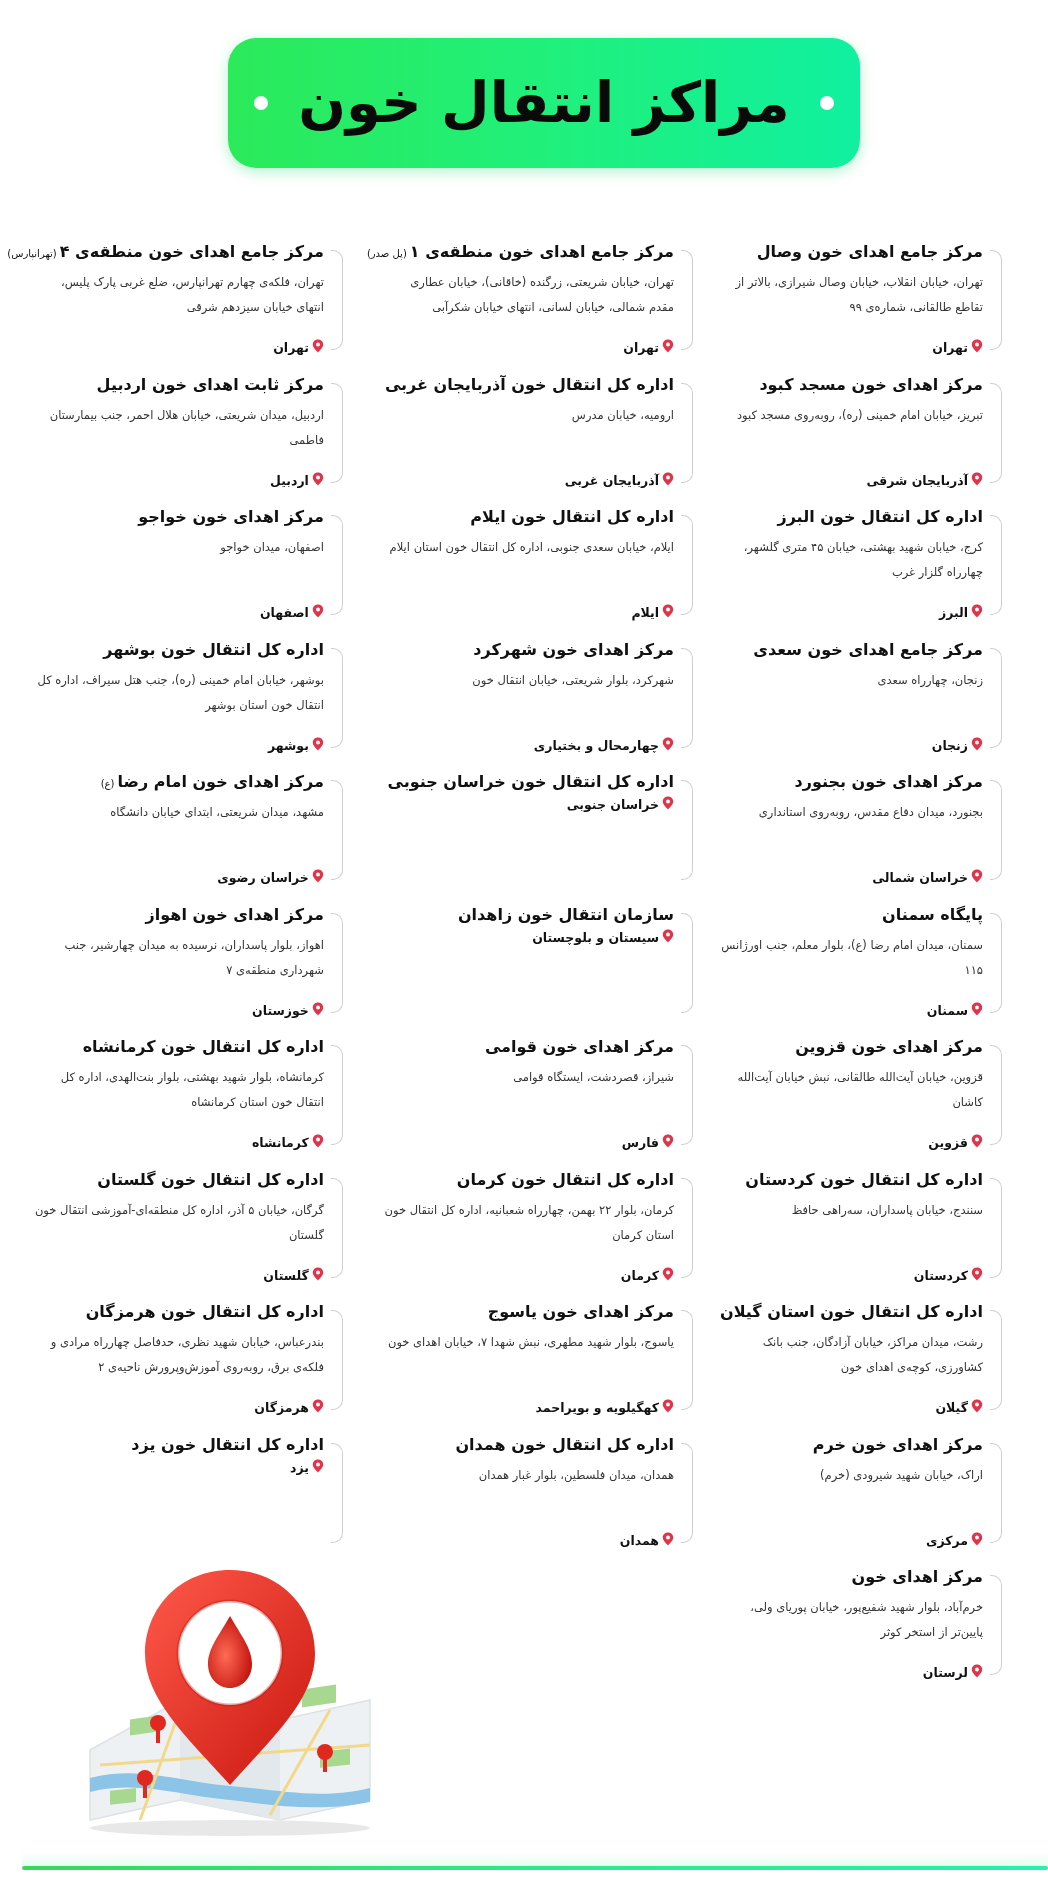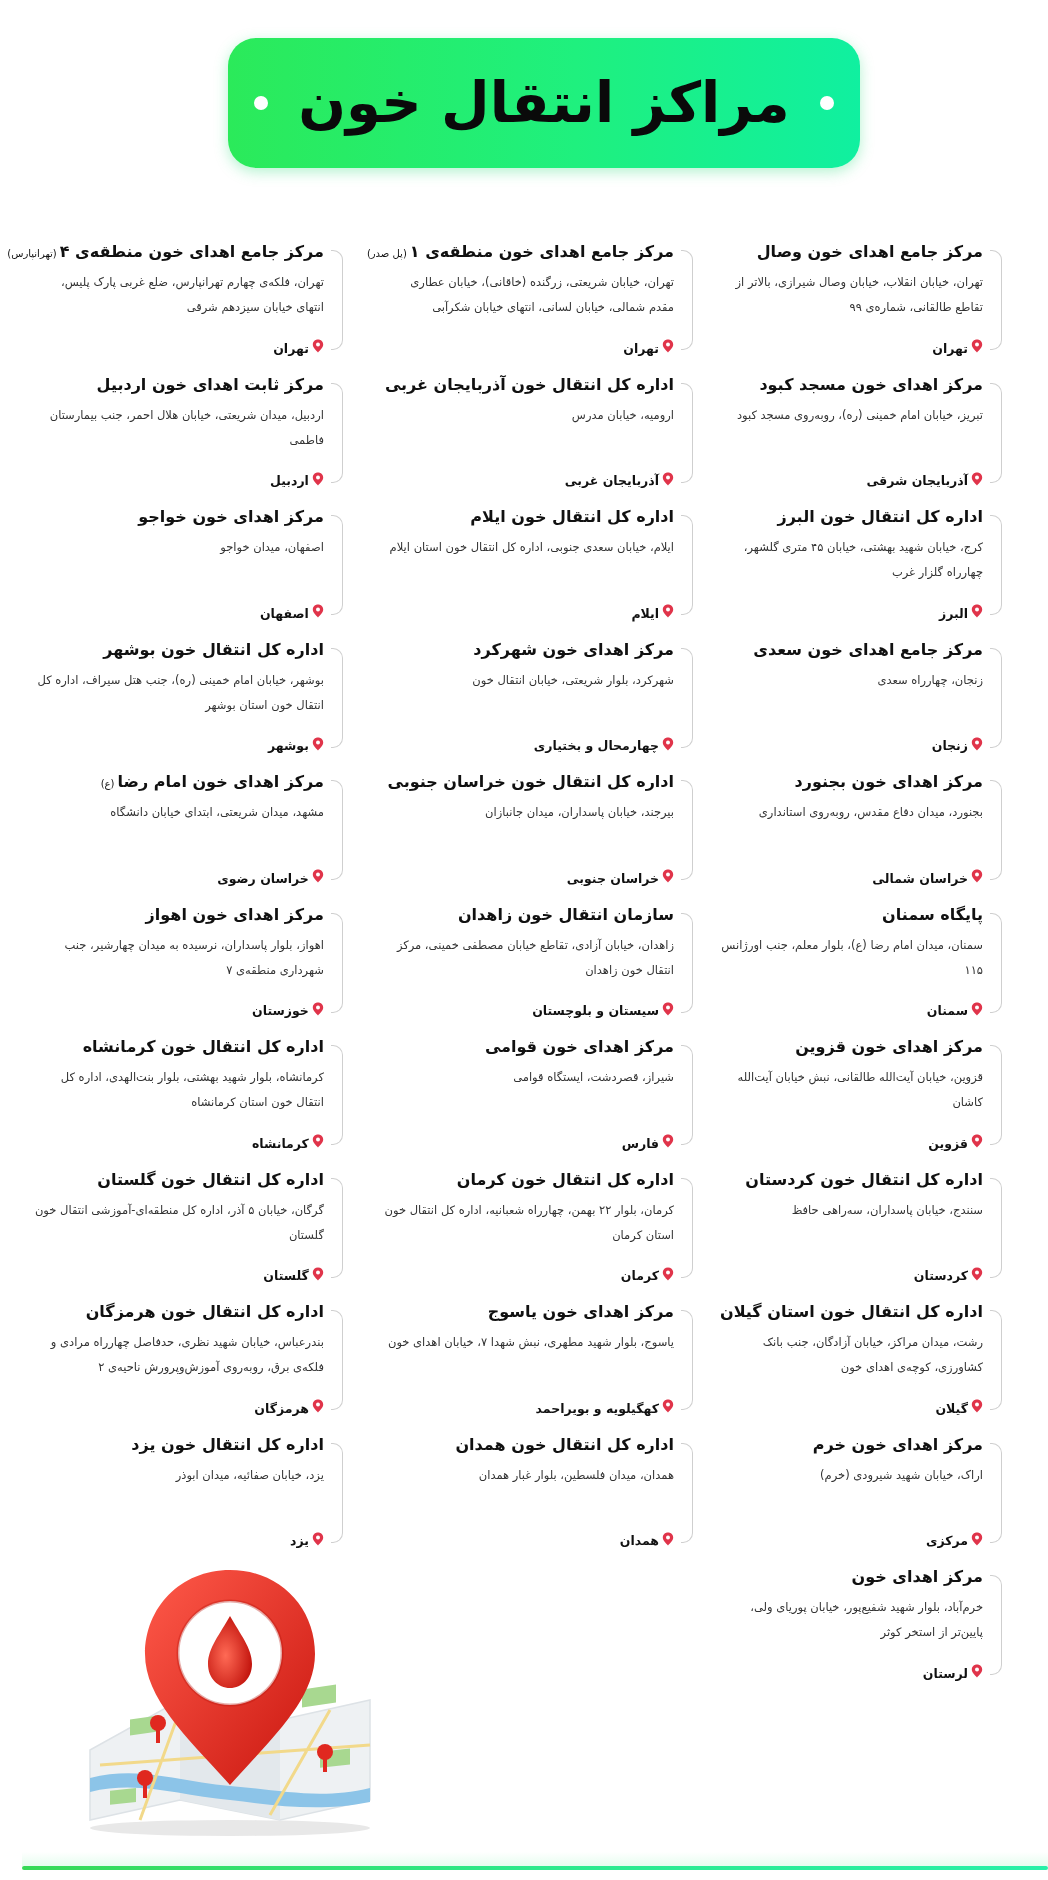--- a/index.html
+++ b/index.html
@@ -79,21 +79,21 @@
   .entry-address {
     margin-top: 4px;
     font-size: 11.5px;
     color: #333;
     line-height: 25px;
     text-align: right;
     max-width: 290px;
     flex: 1;
   }
   .entry-province {
-    display: flex; align-items: center; gap: 3px;
+    display: flex; gap: 3px;
     font-weight: bold;
     font-size: 12.5px;
     color: #111;
     line-height: 18px;
   }
   .pin {
     width: 12px; height: 14px;
     display: inline-block;
   }
 
@@ -278,21 +278,20 @@
         <span><svg class="pin" viewBox="0 0 12 14" xmlns="http://www.w3.org/2000/svg">
             <path d="M6 0.5 C2.9 0.5 0.8 2.7 0.8 5.5 C0.8 8.6 4 11 6 13.5 C8 11 11.2 8.6 11.2 5.5 C11.2 2.7 9.1 0.5 6 0.5 Z" fill="#e0344a"></path>
             <circle cx="6" cy="5.4" r="2" fill="#ffffff"></circle>
           </svg></span>
         <span>خراسان شمالی</span>
       </div>
     </div>
     <div class="entry">
       <span class="bracket"></span>
       <div class="entry-title"><span>اداره کل انتقال خون خراسان جنوبی</span><span class="suffix"></span></div>
-      <div class="entry-address">بیرجند، خیابان پاسداران، میدان جانبازان</div>
       <div class="entry-province">
         <span><svg class="pin" viewBox="0 0 12 14" xmlns="http://www.w3.org/2000/svg">
             <path d="M6 0.5 C2.9 0.5 0.8 2.7 0.8 5.5 C0.8 8.6 4 11 6 13.5 C8 11 11.2 8.6 11.2 5.5 C11.2 2.7 9.1 0.5 6 0.5 Z" fill="#e0344a"></path>
             <circle cx="6" cy="5.4" r="2" fill="#ffffff"></circle>
           </svg></span>
         <span>خراسان جنوبی</span>
       </div>
     </div>
     <div class="entry">
       <span class="bracket"></span>
@@ -314,21 +313,20 @@
         <span><svg class="pin" viewBox="0 0 12 14" xmlns="http://www.w3.org/2000/svg">
             <path d="M6 0.5 C2.9 0.5 0.8 2.7 0.8 5.5 C0.8 8.6 4 11 6 13.5 C8 11 11.2 8.6 11.2 5.5 C11.2 2.7 9.1 0.5 6 0.5 Z" fill="#e0344a"></path>
             <circle cx="6" cy="5.4" r="2" fill="#ffffff"></circle>
           </svg></span>
         <span>سمنان</span>
       </div>
     </div>
     <div class="entry">
       <span class="bracket"></span>
       <div class="entry-title"><span>سازمان انتقال خون زاهدان</span><span class="suffix"></span></div>
-      <div class="entry-address">زاهدان، خیابان آزادی، تقاطع خیابان مصطفی خمینی، مرکز انتقال خون زاهدان</div>
       <div class="entry-province">
         <span><svg class="pin" viewBox="0 0 12 14" xmlns="http://www.w3.org/2000/svg">
             <path d="M6 0.5 C2.9 0.5 0.8 2.7 0.8 5.5 C0.8 8.6 4 11 6 13.5 C8 11 11.2 8.6 11.2 5.5 C11.2 2.7 9.1 0.5 6 0.5 Z" fill="#e0344a"></path>
             <circle cx="6" cy="5.4" r="2" fill="#ffffff"></circle>
           </svg></span>
         <span>سیستان و بلوچستان</span>
       </div>
     </div>
     <div class="entry">
       <span class="bracket"></span>
@@ -470,21 +468,20 @@
         <span><svg class="pin" viewBox="0 0 12 14" xmlns="http://www.w3.org/2000/svg">
             <path d="M6 0.5 C2.9 0.5 0.8 2.7 0.8 5.5 C0.8 8.6 4 11 6 13.5 C8 11 11.2 8.6 11.2 5.5 C11.2 2.7 9.1 0.5 6 0.5 Z" fill="#e0344a"></path>
             <circle cx="6" cy="5.4" r="2" fill="#ffffff"></circle>
           </svg></span>
         <span>همدان</span>
       </div>
     </div>
     <div class="entry">
       <span class="bracket"></span>
       <div class="entry-title"><span>اداره کل انتقال خون یزد</span><span class="suffix"></span></div>
-      <div class="entry-address">یزد، خیابان صفائیه، میدان ابوذر</div>
       <div class="entry-province">
         <span><svg class="pin" viewBox="0 0 12 14" xmlns="http://www.w3.org/2000/svg">
             <path d="M6 0.5 C2.9 0.5 0.8 2.7 0.8 5.5 C0.8 8.6 4 11 6 13.5 C8 11 11.2 8.6 11.2 5.5 C11.2 2.7 9.1 0.5 6 0.5 Z" fill="#e0344a"></path>
             <circle cx="6" cy="5.4" r="2" fill="#ffffff"></circle>
           </svg></span>
         <span>یزد</span>
       </div>
     </div>
     <div class="entry">
       <span class="bracket"></span>

